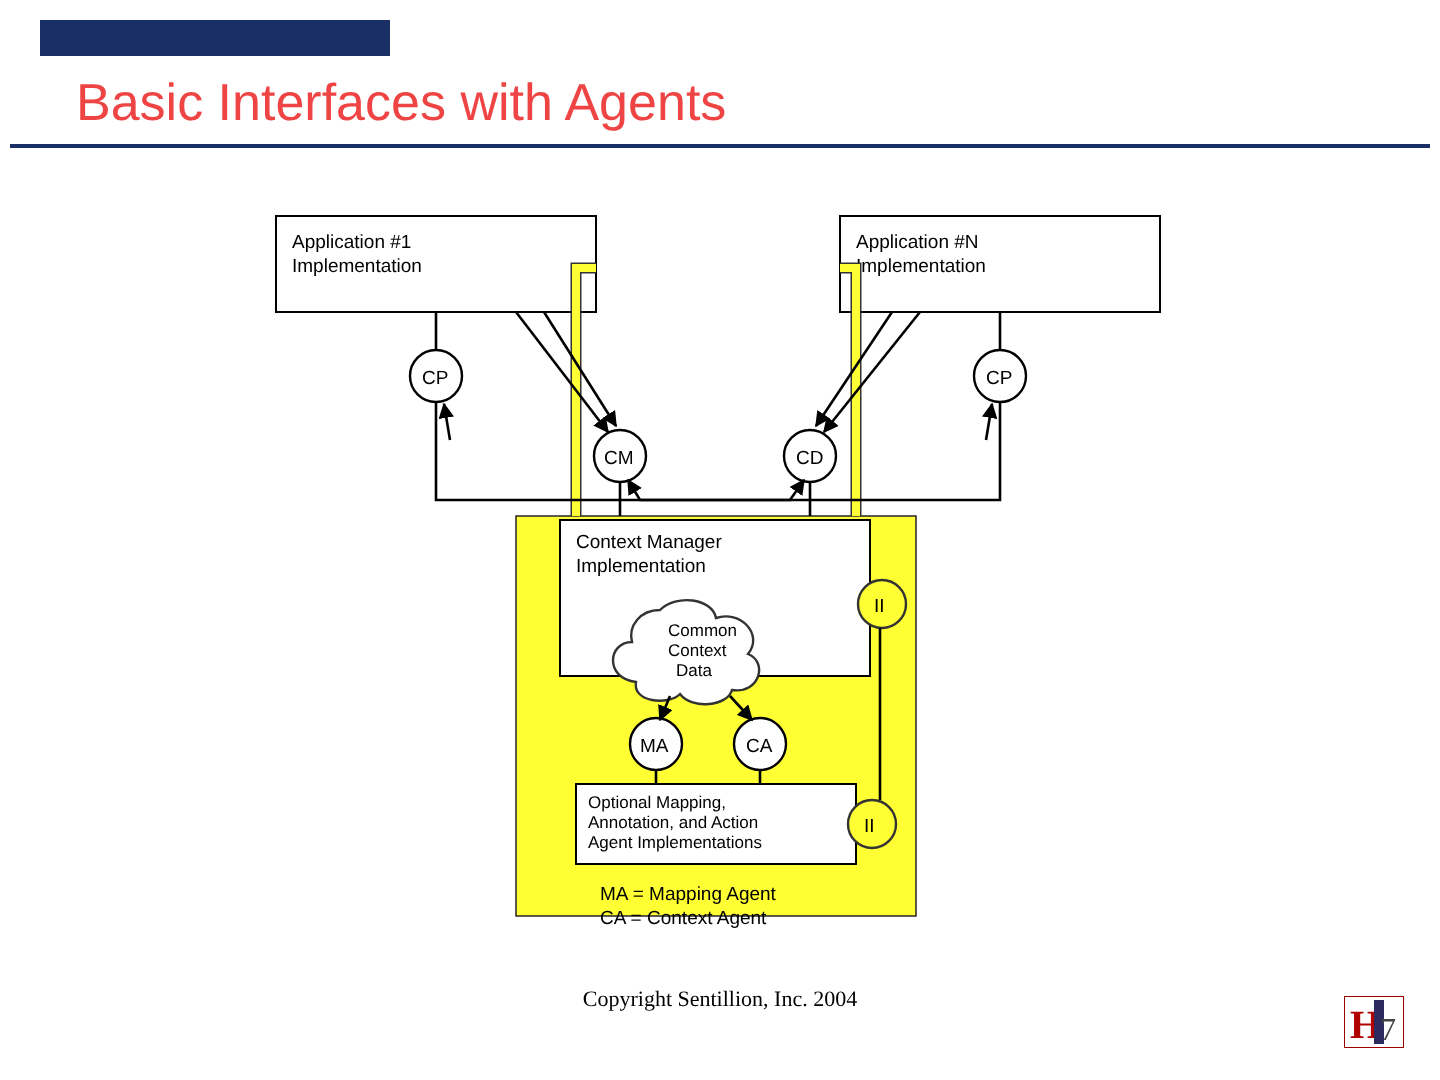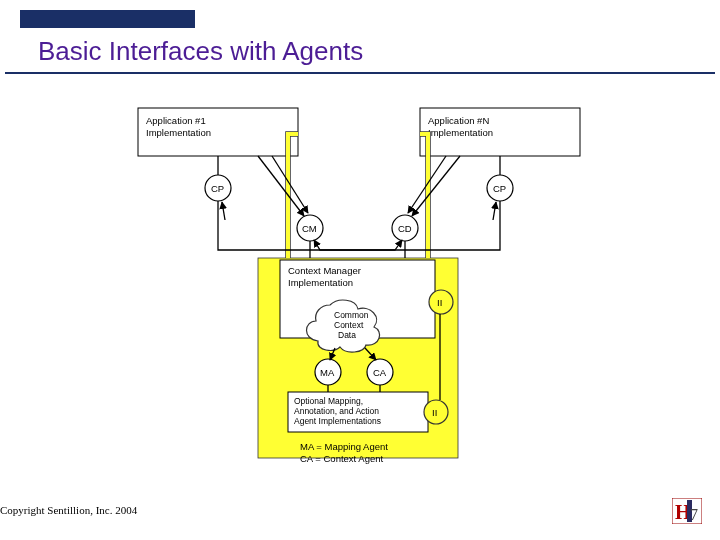--- a/index.html
+++ b/index.html
@@ -23,21 +23,21 @@
     width: 175px;
     height: 18px;
     background: #1a2f66;
   }
   .title {
     position: absolute;
     left: 38px;
     top: 36px;
     font-size: 26px;
     font-weight: 400;
-    color: #4c1d95;
+    color: #ef4444;
   }
   .title-underline {
     position: absolute;
     left: 5px;
     right: 5px;
     top: 72px;
     height: 2px;
     background: #1a2f66;
   }
 
@@ -71,23 +71,24 @@
   }
   .txt { font-size: 9.5px; fill: #000; }
   .txt-sm { font-size: 8.5px; fill: #000; }
   .line { stroke: #000; stroke-width: 1.3; fill: none; }
   .lineY { stroke: #ffff33; stroke-width: 4; fill: none; }
   .lineYout { stroke: #333; stroke-width: 5.5; fill: none; }
   .cloud { fill: #fff; stroke: #333; stroke-width: 1.2; }
 
   .copyright {
     position: absolute;
-    bottom: 24px;
+    bottom: 34px;
     left: 0;
     right: 0;
+    text-align: center;
     font-size: 11px;
     font-family: "Times New Roman", serif;
     color: #000;
   }
   .logo {
     position: absolute;
     right: 18px;
     bottom: 16px;
     width: 30px;
     height: 26px;

